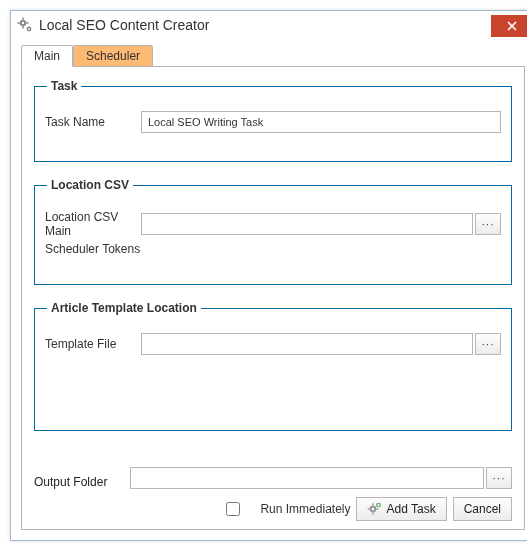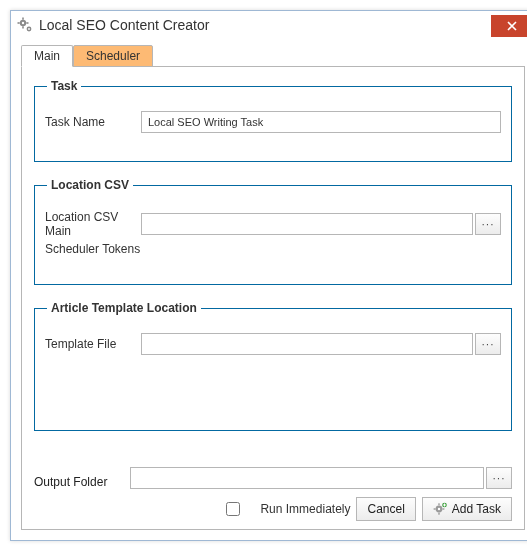--- a/index.html
+++ b/index.html
@@ -255,37 +255,37 @@
           <div class="browse-btn">···</div>
         </div>
       </div>
 
       <div class="footer">
         <label class="chk">
           <input type="checkbox" style="">
           <span>Run Immediately</span>
         </label>
         <div class="btn">
-          <span>Cancel</span>
-        </div>
-        <div class="btn">
           <span class="ico">
             <svg viewBox="0 0 14 14">
               <circle cx="6" cy="7" r="3.4" fill="#9a9a9a"></circle>
               <circle cx="6" cy="7" r="1.2" fill="#fff"></circle>
               <rect x="5.3" y="1.3" width="1.4" height="2" fill="#9a9a9a"></rect>
               <rect x="5.3" y="10.7" width="1.4" height="2" fill="#9a9a9a"></rect>
               <rect x="0.6" y="6.3" width="2" height="1.4" fill="#9a9a9a"></rect>
               <rect x="9.4" y="6.3" width="2" height="1.4" fill="#9a9a9a"></rect>
               <circle cx="11.5" cy="3" r="2.3" fill="#3a9d3a"></circle>
               <rect x="11" y="1.5" width="1" height="3" fill="#fff"></rect>
               <rect x="10" y="2.5" width="3" height="1" fill="#fff"></rect>
             </svg>
           </span>
           <span>Add Task</span>
         </div>
+        <div class="btn">
+          <span>Cancel</span>
+        </div>
       </div>
 
     </div>
 
   </div>
 
 </div>
 
 </body></html>

